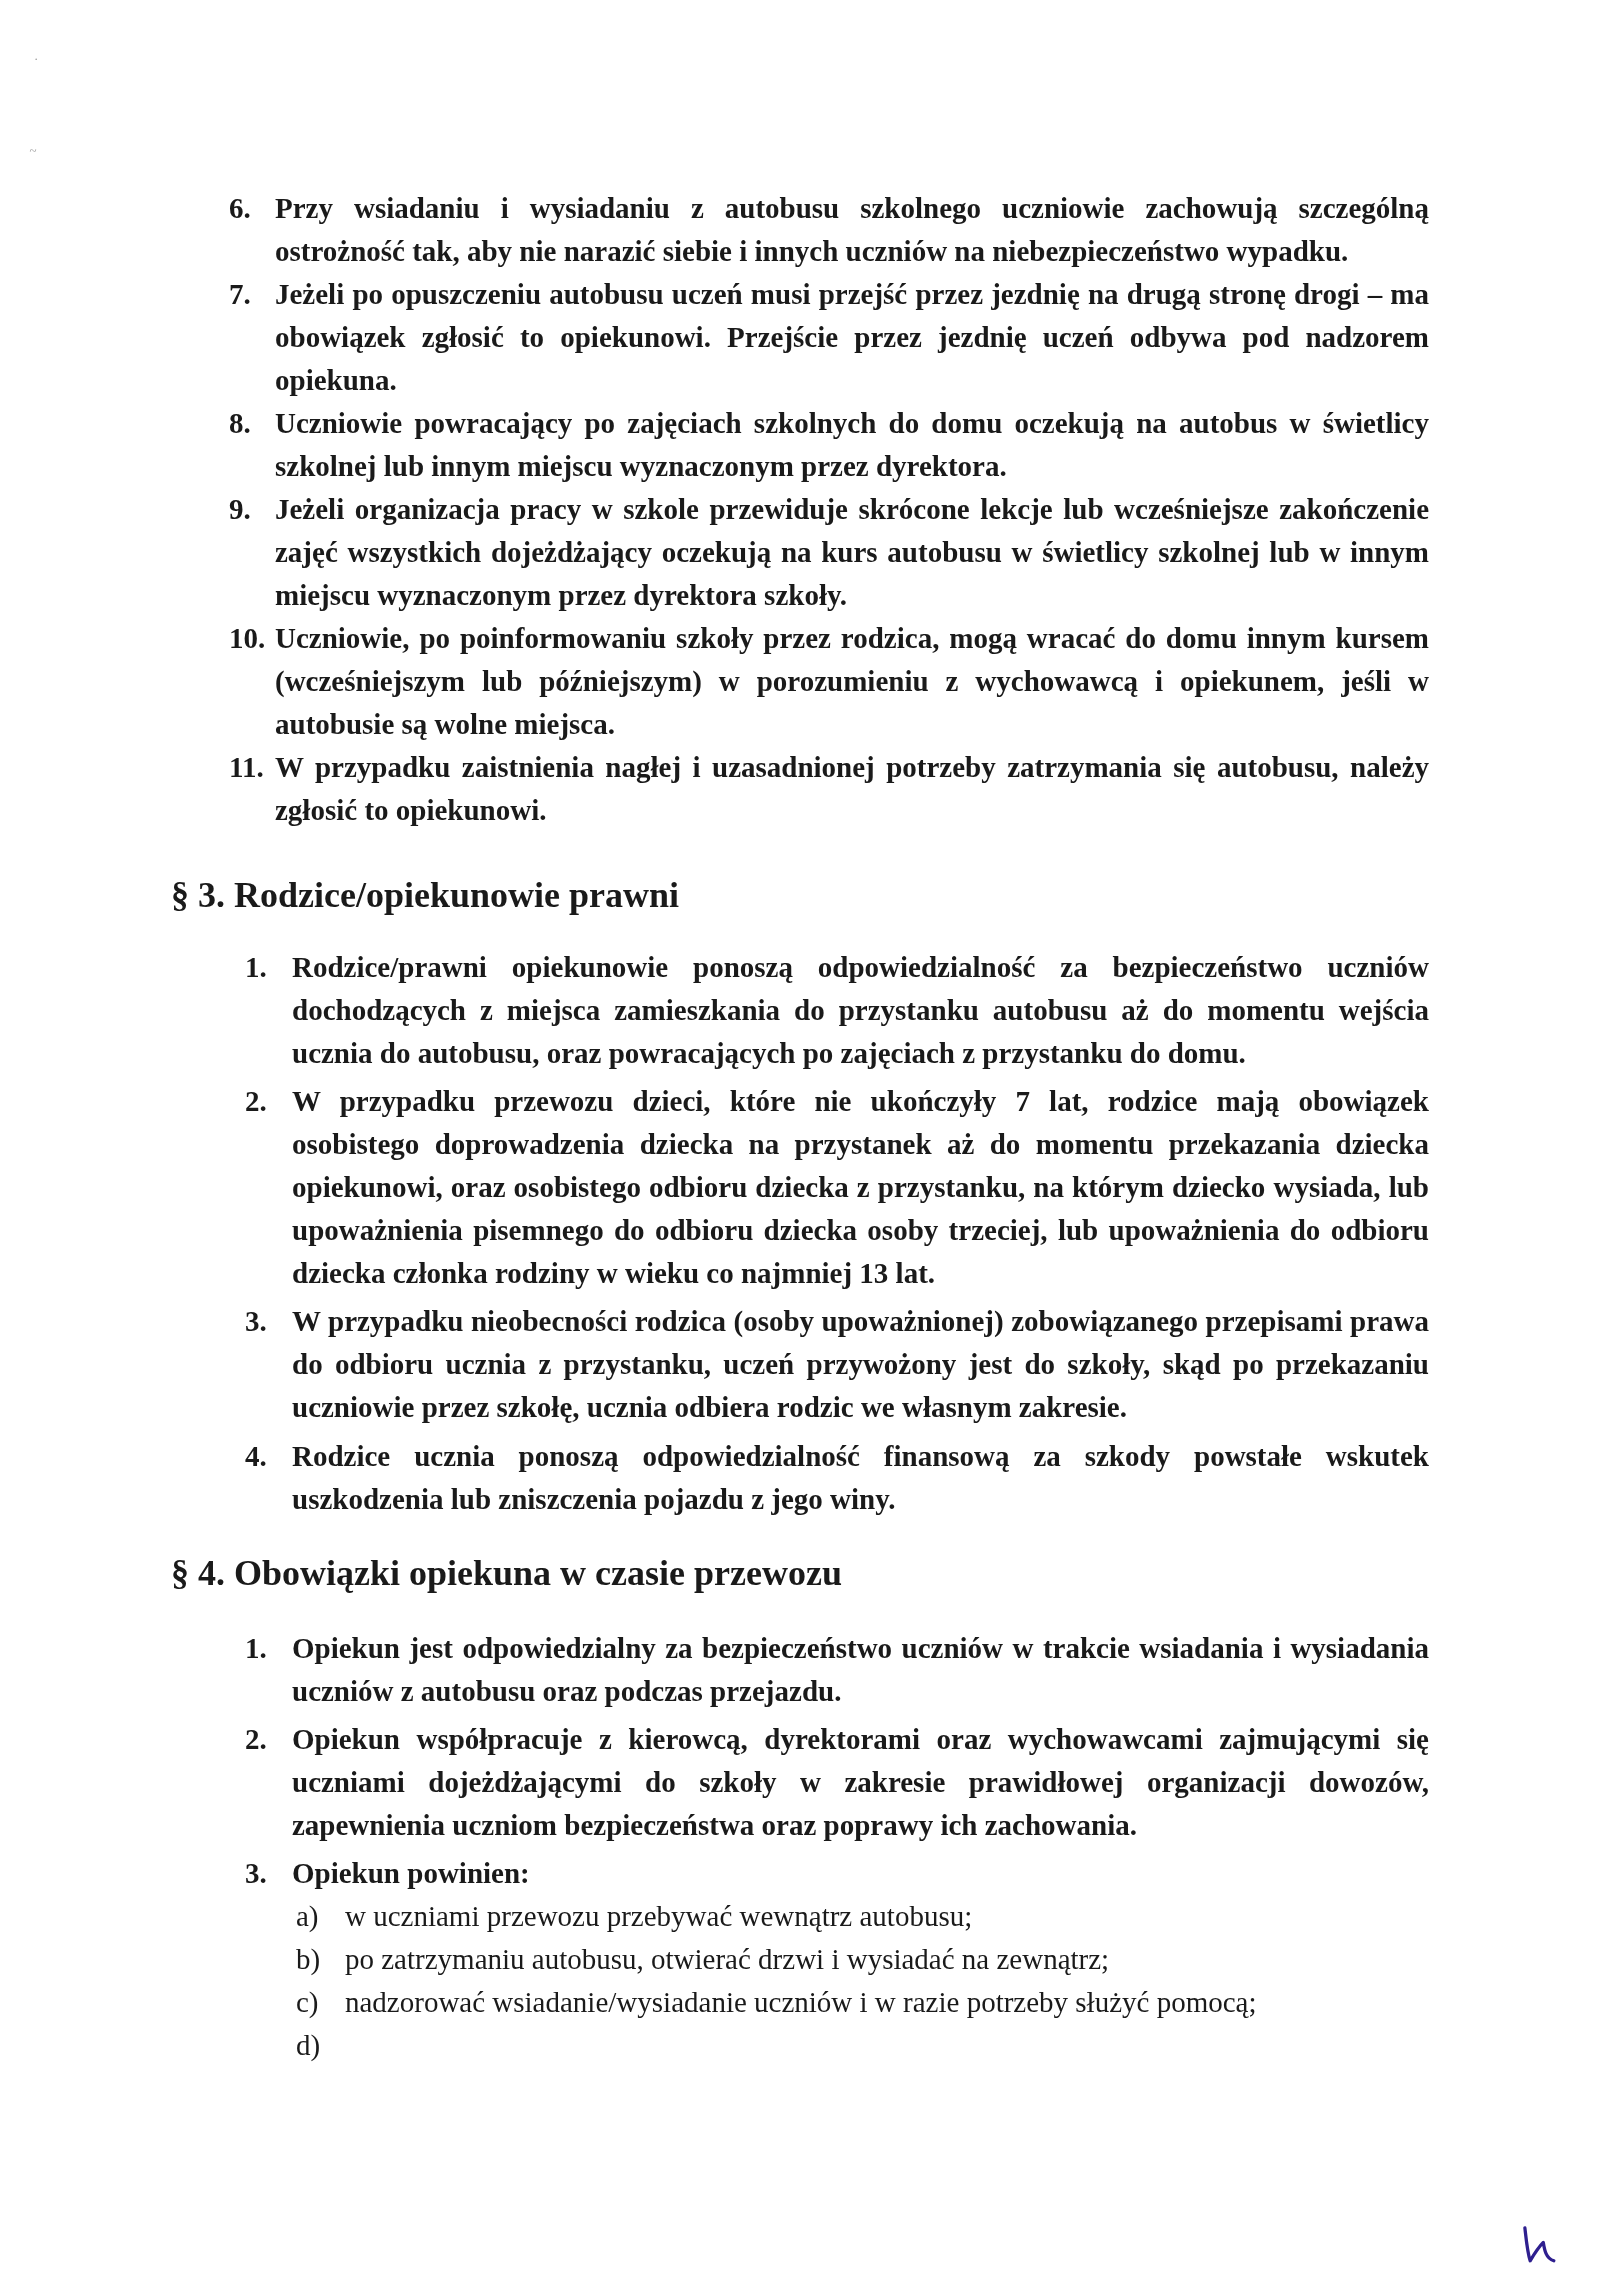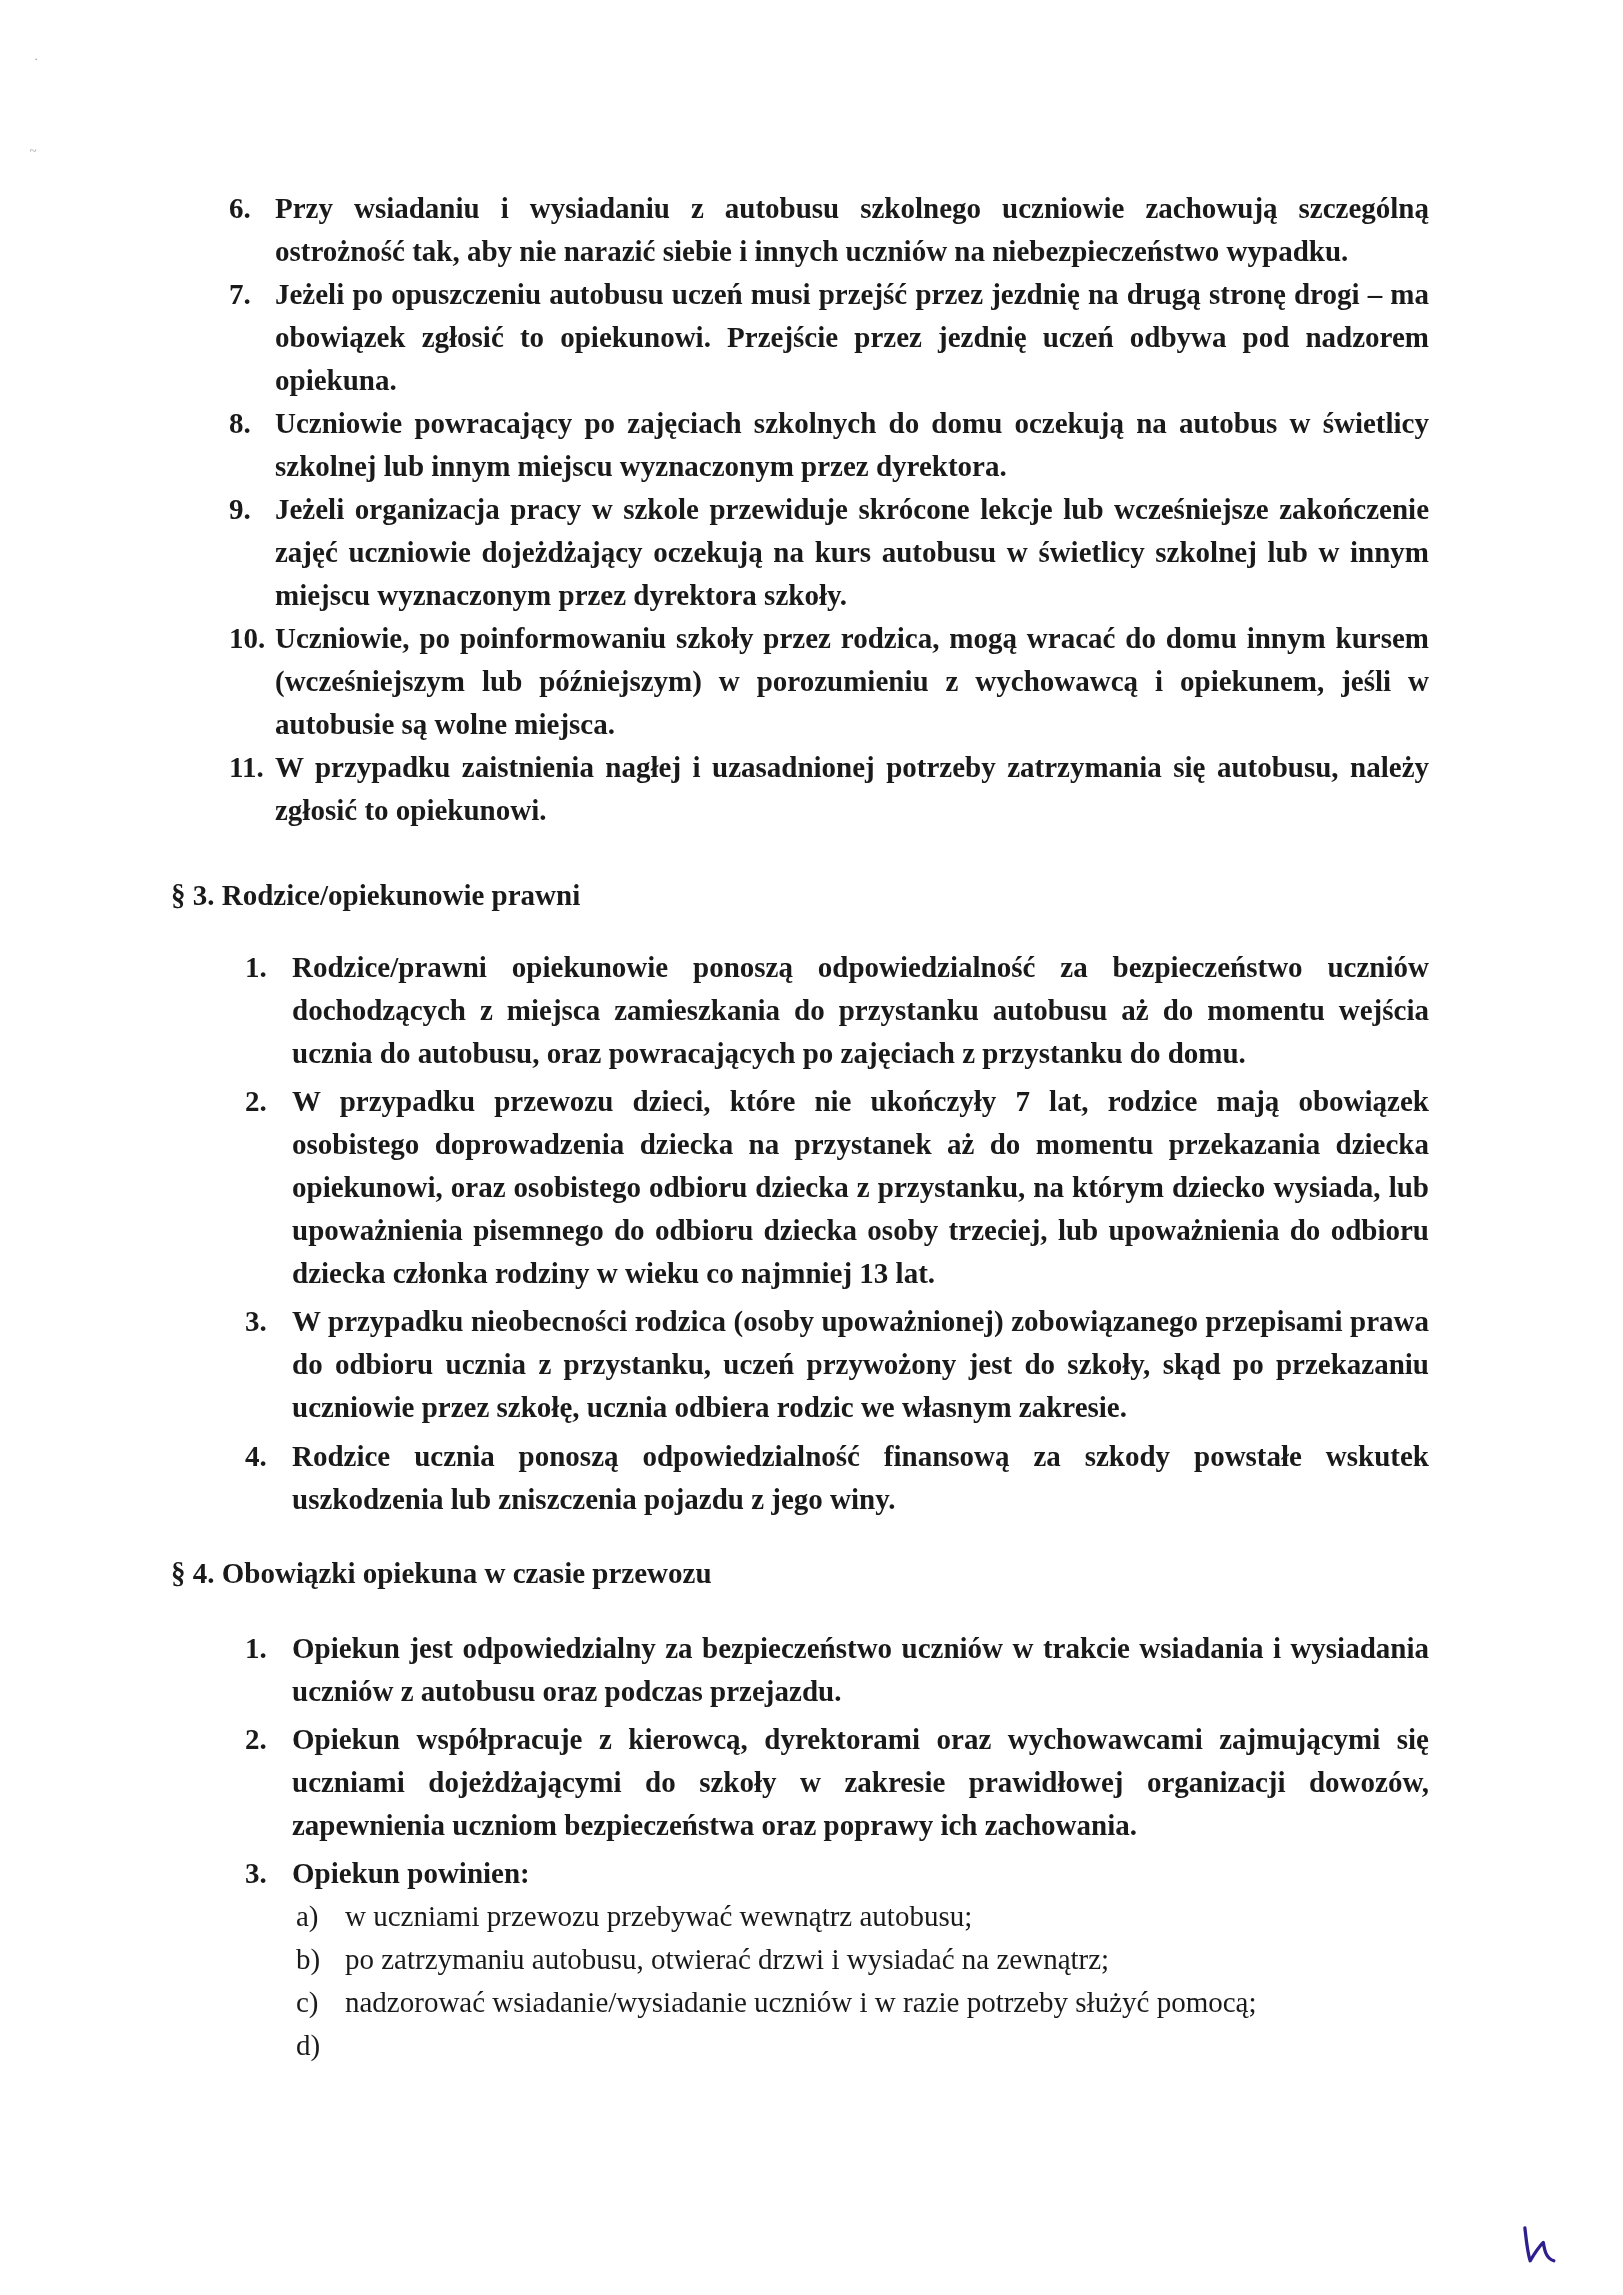--- a/index.html
+++ b/index.html
@@ -12,21 +12,21 @@
   .item .txt { display: block; font-weight: bold; }
   
   .s2 .item { margin-left: 275px; width: 1154px; }
   .s2 .item .num { left: -46px; }
   .s2 .item.wide .num { left: -46px; }
   
   .s3 .item, .s4 .item { margin-left: 292px; width: 1137px; }
   .s3 .item .num, .s4 .item .num { left: -47px; }
   .sub { position: relative; font-size: 29px; line-height: 43px; margin-left: 345px; width: 1085px; text-align: justify; }
   .sub .letter { position: absolute; left: -49px; }
-  .heading { position: absolute; left: 171px; font-size: 29px; font-weight: bold; line-height: 43px; }
+  .heading { position: absolute; left: 171px; font-size: 36px; font-weight: bold; line-height: 43px; }
   .scan-mark { position: absolute; color: #9a9a9a; font-size: 13px; }
   .handwritten { position: absolute; left: 1517px; top: 2224px; font-family: "DejaVu Serif", serif;
                  font-style: italic; font-size: 42px; color: #2e1f8f; }
   .list-gap { height: 5.2px; }
 </style>
 </head>
 <body>
 
 <div class="page">
 
@@ -41,21 +41,21 @@
     <div class="item">
       <span class="num">7.</span>
       <span class="txt">Jeżeli po opuszczeniu autobusu uczeń musi przejść przez jezdnię na drugą stronę drogi – ma obowiązek zgłosić to opiekunowi. Przejście przez jezdnię uczeń odbywa pod nadzorem opiekuna.</span>
     </div>
     <div class="item">
       <span class="num">8.</span>
       <span class="txt">Uczniowie powracający po zajęciach szkolnych do domu oczekują na autobus w świetlicy szkolnej lub innym miejscu wyznaczonym przez dyrektora.</span>
     </div>
     <div class="item">
       <span class="num">9.</span>
-      <span class="txt">Jeżeli organizacja pracy w szkole przewiduje skrócone lekcje lub wcześniejsze zakończenie zajęć uczniowie dojeżdżający oczekują na kurs autobusu w świetlicy szkolnej lub w innym miejscu wyznaczonym przez dyrektora szkoły.</span>
+      <span class="txt">Jeżeli organizacja pracy w szkole przewiduje skrócone lekcje lub wcześniejsze zakończenie zajęć wszystkich dojeżdżający oczekują na kurs autobusu w świetlicy szkolnej lub w innym miejscu wyznaczonym przez dyrektora szkoły.</span>
     </div>
     <div class="item wide">
       <span class="num">10.</span>
       <span class="txt">Uczniowie, po poinformowaniu szkoły przez rodzica, mogą wracać do domu innym kursem (wcześniejszym lub późniejszym) w porozumieniu z wychowawcą i opiekunem, jeśli w autobusie są wolne miejsca.</span>
     </div>
     <div class="item wide">
       <span class="num">11.</span>
       <span class="txt">W przypadku zaistnienia nagłej i uzasadnionej potrzeby zatrzymania się autobusu, należy zgłosić to opiekunowi.</span>
     </div>
   </div>

